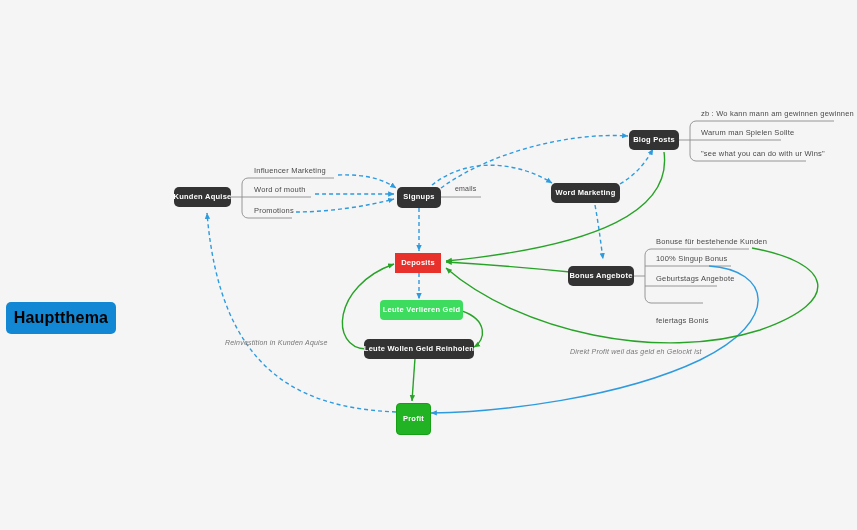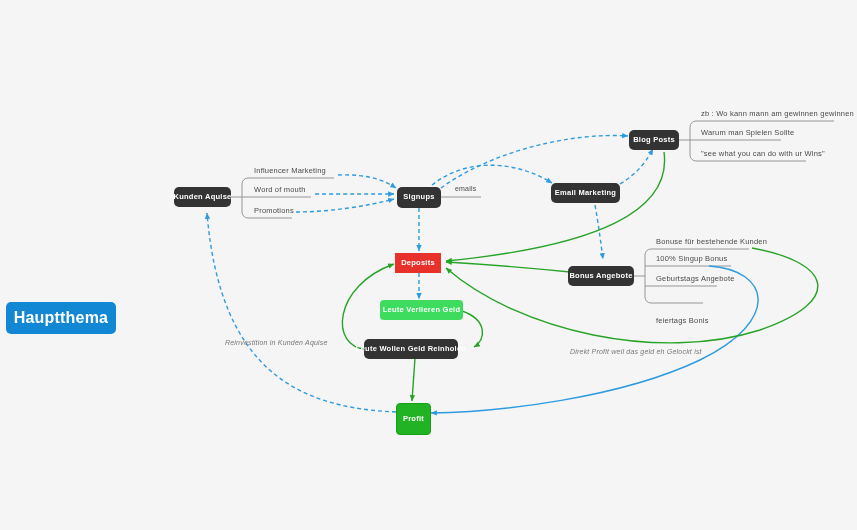--- a/index.html
+++ b/index.html
@@ -39,21 +39,21 @@
     justify-content: center;
     text-align: center;
     white-space: nowrap;
     line-height: 1.1;
     user-select: none;
   }
 
   
   .n-root {
     background: #1288d4;
-    color: #ffffff;
+    color: #000000;
     border-radius: 5px;
     font-size: 16px;
     font-weight: bold;
     letter-spacing: .2px;
   }
   .n-dark {
     background: #333333;
     color: #ffffff;
     border-radius: 5px;
     font-size: 7.5px;
@@ -209,40 +209,40 @@
 
   <div class="node n-dark" style="left:174px; top:187px; width:57px; height:20px;text-align:center;">
     <span>Kunden Aquise</span>
   </div>
 
   <div class="node n-dark" style="left:397px; top:187px; width:44px; height:21px;">
     <span>Signups</span>
   </div>
 
   <div class="node n-dark" style="left:551px; top:183px; width:69px; height:20px;">
-    <span>Email Marketing</span>
+    <span>Word Marketing</span>
   </div>
 
   <div class="node n-dark" style="left:629px; top:130px; width:50px; height:20px;">
     <span>Blog Posts</span>
   </div>
 
   <div class="node n-red" style="left:395px; top:253px; width:46px; height:20px;">
     <span>Deposits</span>
   </div>
 
   <div class="node n-dark" style="left:568px; top:266px; width:66px; height:20px;">
     <span>Bonus Angebote</span>
   </div>
 
   <div class="node n-green-light" style="left:380px; top:300px; width:83px; height:20px;">
     <span>Leute Verlieren Geld</span>
   </div>
 
-  <div class="node n-dark" style="left:364px; top:339px; width:94px; height:20px;">
+  <div class="node n-dark" style="left:364px; top:339px; width:110px; height:20px;">
     <span>Leute Wollen Geld Reinholen</span>
   </div>
 
   <div class="node n-green-dark" style="left:396px; top:403px; width:35px; height:32px;">
     <span>Profit</span>
   </div>
 
   <div class="leaf" style="left:250px; top:166px;">Influencer Marketing</div>
   <div class="leaf" style="left:250px; top:185px;">Word of mouth</div>
   <div class="leaf" style="left:250px; top:206px;">Promotions</div>

